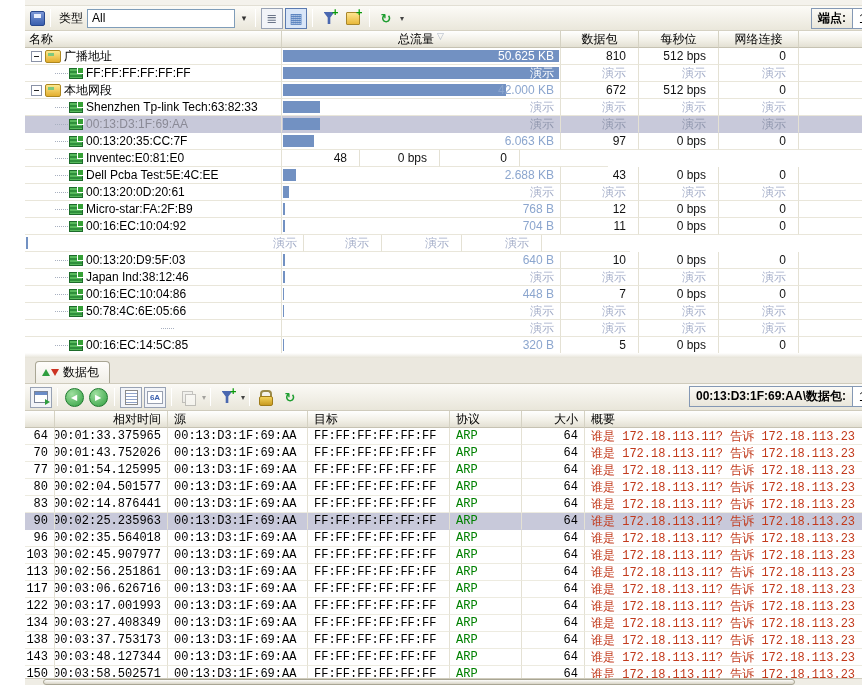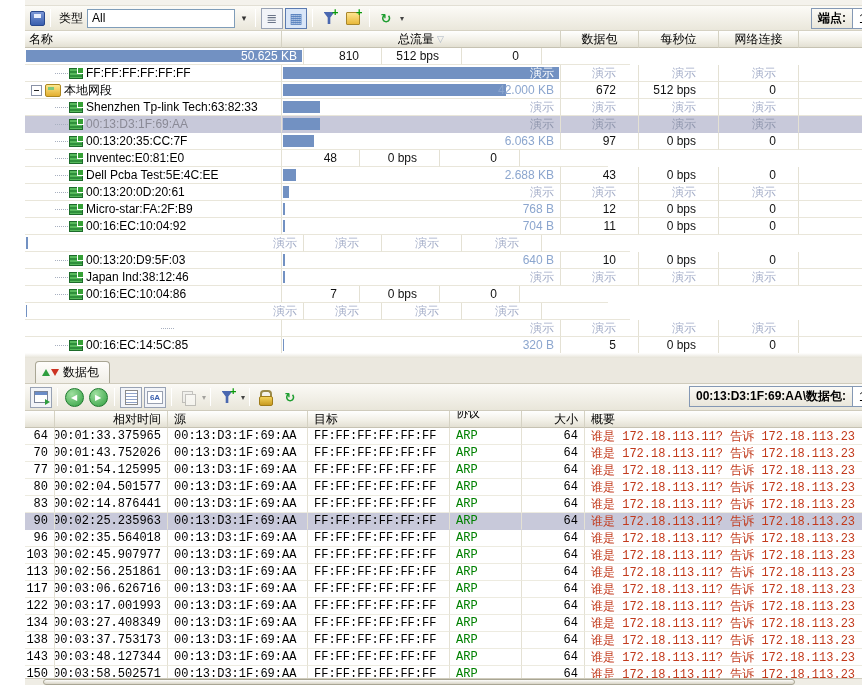--- a/index.html
+++ b/index.html
@@ -75,29 +75,29 @@
   .edge-box { position:absolute; right:0; top:2px; height:21px; display:flex; align-items:center;
     border:1px solid #8498b4; background:linear-gradient(#fbfaf6,#e9e6da); }
   .edge-box .lbl { font-weight:bold; padding:12px 6px; white-space:nowrap; }
   .edge-box .field { background:#fff; border-left:1px solid #8498b4; height:100%;
     display:flex; align-items:center; padding:0 6px; min-width:34px; }
 
   
   #node-table { position:absolute; left:0; top:31px; width:862px; height:322px; overflow:hidden; background:#fff; }
   .hdr-row { display:flex; height:17px; }
   .hdr-cell { background:linear-gradient(#ffffff,#f1efe6 60%,#e3e0d3); border-right:1px solid #d5d2c3;
-    border-bottom:1px solid #c6c2b2; display:flex; align-items:center; overflow:hidden; white-space:nowrap; }
+    border-bottom:1px solid #c6c2b2; display:flex; overflow:hidden; white-space:nowrap; }
   .hdr-cell.center { justify-content:center; }
   .sort-glyph { font-size:9px; color:#a8b2c2; margin-left:3px; }
   .trow { display:flex; height:17px; background:#fff; }
   .trow.sel { background:#c8c9da; }
   .tcell { border-right:1px solid #e4e1d4; border-bottom:1px solid #e9e6da; height:17px;
     display:flex; align-items:center; overflow:hidden; white-space:nowrap; position:relative; }
   .trow.sel .tcell { border-bottom-color:#c8c9da; }
-  .tcell.right { justify-content:flex-end; padding-right:22px; }
+  .tcell.right { justify-content:flex-end; padding-right:12px; }
   .num-black { color:#111; }
   .demo-txt { color:#a3adc8; }
   .val-blue { color:#8ca6ce; }
   .trow.sel .name-lbl { color:#8a8a96; }
   .trow.sel .demo-txt { color:#8f96ad; }
 
   .expand-box { width:11px; height:11px; border:1px solid #8a92a6; background:#fff; flex:none;
     margin:0 3px 0 6px; position:relative; }
   .expand-box::before { content:""; position:absolute; left:2px; top:4px; width:5px; height:1px; background:#222; }
   .grp-icon { width:16px; height:13px; flex:none; margin-right:3px; border-radius:2px;
@@ -195,20 +195,25 @@
         <div class="hdr-cell center" style="width: 80px;">
           <span>每秒位</span>
         </div>
         <div class="hdr-cell center" style="width: 80px;">
           <span>网络连接</span>
         </div>
         <div class="hdr-cell" style="width: 88px;"></div>
       </div>
     <div id="node-rows">
         <div class="trow">
+          <div class="tcell" style="width: 257px;">
+            <span class="expand-box"></span>
+            <span class="grp-icon"></span>
+            <span class="name-lbl">广播地址</span>
+          </div>
           <div class="tcell" style="width: 279px;">
             <div class="bar" style="width: calc(100% - 2px);"></div>
             <span class="bar-text white">50.625 KB</span>
           </div>
           <div class="tcell right num-black" style="width: 78px;">810</div>
           <div class="tcell right num-black" style="width: 80px;">512 bps</div>
           <div class="tcell right num-black" style="width: 80px;">0</div>
           <div class="tcell" style="width: 88px; border-right: none;"></div>
         </div>
         <div class="trow">
@@ -396,26 +401,35 @@
           <div class="tcell right demo-txt" style="width: 80px;">演示</div>
           <div class="tcell right demo-txt" style="width: 80px;">演示</div>
           <div class="tcell" style="width: 88px; border-right: none;"></div>
         </div>
         <div class="trow">
           <div class="tcell" style="width: 257px;">
             <span class="connector"></span>
             <span class="host-icon"></span>
             <span class="name-lbl">00:16:EC:10:04:86</span>
           </div>
+          <div class="tcell" style="width: 279px;">
+            <div class="bar" style="width: calc(1% - 2px);"></div>
+            <span class="bar-text val-blue">448  B</span>
+          </div>
           <div class="tcell right num-black" style="width: 78px;">7</div>
           <div class="tcell right num-black" style="width: 80px;">0 bps</div>
           <div class="tcell right num-black" style="width: 80px;">0</div>
           <div class="tcell" style="width: 88px; border-right: none;"></div>
         </div>
         <div class="trow">
+          <div class="tcell" style="width: 257px;">
+            <span class="connector"></span>
+            <span class="host-icon"></span>
+            <span class="name-lbl">50:78:4C:6E:05:66</span>
+          </div>
           <div class="tcell" style="width: 279px;">
             <div class="bar" style="width: calc(1.2% - 2px);"></div>
             <span class="bar-text demo-txt">演示</span>
           </div>
           <div class="tcell right demo-txt" style="width: 78px;">演示</div>
           <div class="tcell right demo-txt" style="width: 80px;">演示</div>
           <div class="tcell right demo-txt" style="width: 80px;">演示</div>
           <div class="tcell" style="width: 88px; border-right: none;"></div>
         </div>
         <div class="trow">

